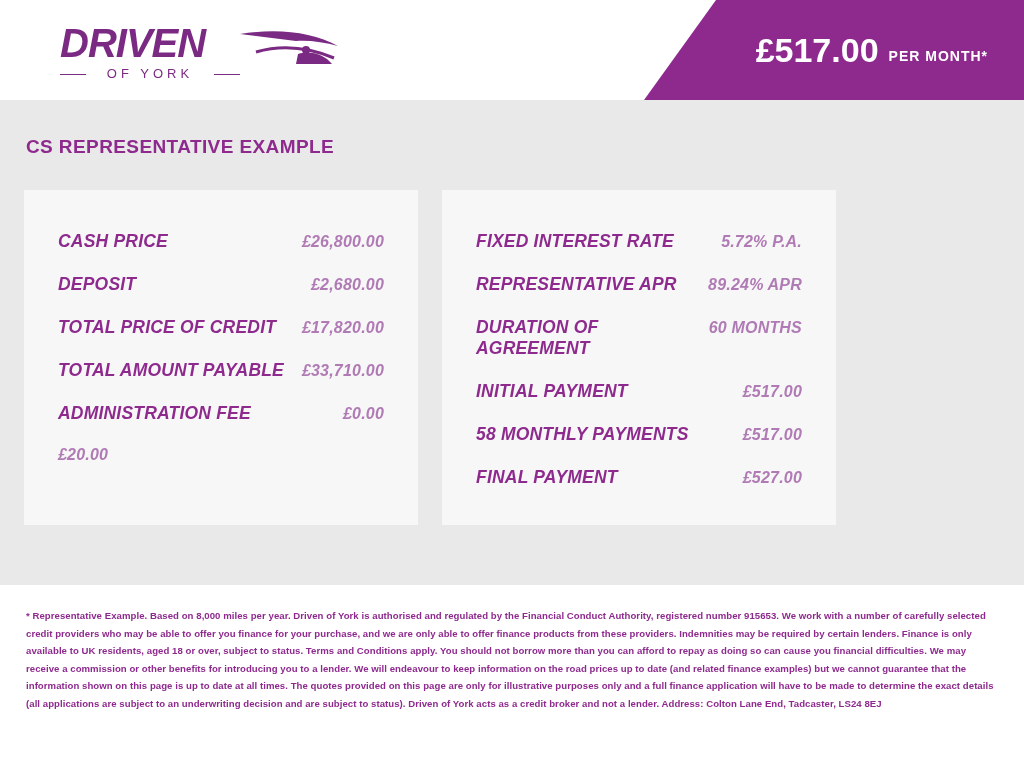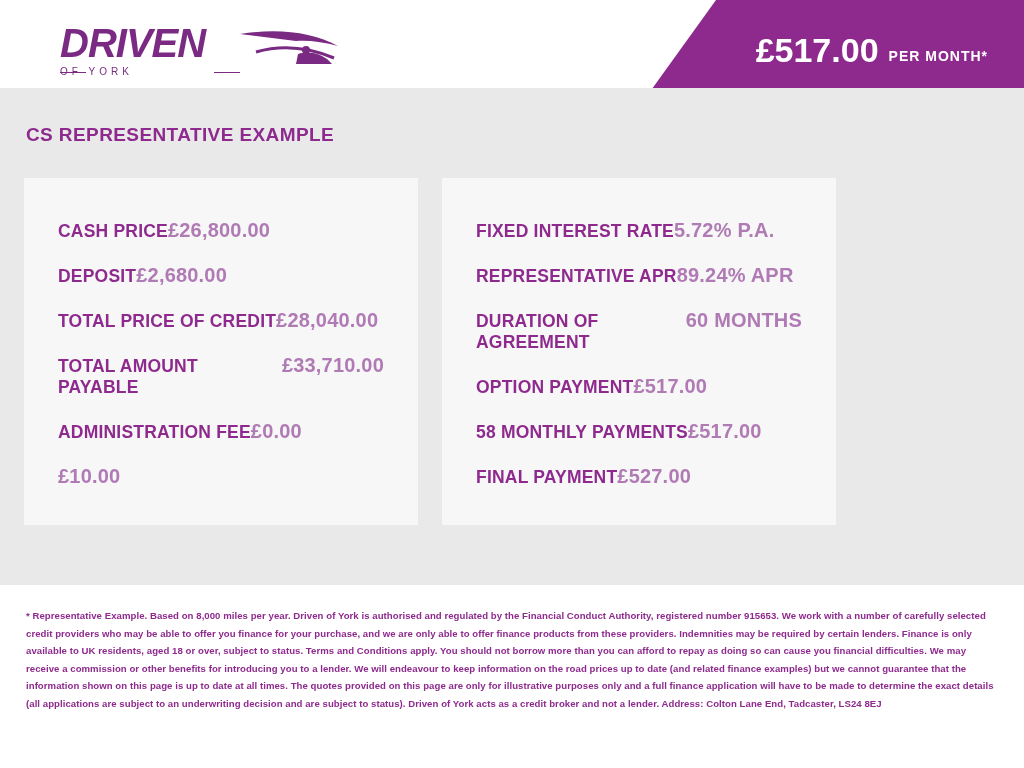--- a/index.html
+++ b/index.html
@@ -14,21 +14,21 @@
     position: relative;
     width: 1024px;
     height: 768px;
     background: #e9e9e9;
   }
 
   
   .header {
     position: relative;
     width: 1024px;
-    height: 88px;
+    height: 100px;
     background: #ffffff;
     overflow: hidden;
   }
   .logo-wrap {
     position: absolute;
     left: 60px;
     top: 22px;
     width: 260px;
     height: 60px;
   }
@@ -37,24 +37,24 @@
     font-weight: bold;
     font-style: italic;
     font-size: 40px;
     letter-spacing: -1px;
     color: #7a2a82;
     line-height: 42px;
   }
   .logo-sub {
     position: relative;
     margin-top: 2px;
-    font-size: 10px;
+    font-size: 13px;
     letter-spacing: 4px;
     color: #7a2a82;
-    text-align: left;
+    text-align: center;
     width: 180px;
   }
   .logo-sub:before, .logo-sub:after {
     content: "";
     position: absolute;
     top: 50%;
     width: 26px;
     height: 1px;
     background: #7a2a82;
   }
@@ -120,32 +120,34 @@
     margin-top: 32px;
   }
   .card {
     background: #f7f7f7;
     width: 484px;
     padding: 30px 34px 26px 34px;
   }
   .row {
     display: flex;
     align-items: baseline;
+    justify-content: space-between;
     padding: 11px 0;
+    font-style: italic;
   }
   .row-label {
     color: #8e2a8e;
     font-weight: bold;
     font-size: 17.5px;
     letter-spacing: 0.2px;
   }
   .row-value {
     color: #b07ab5;
     font-weight: bold;
-    font-size: 20px;
+    font-size: 16px;
     letter-spacing: 0.2px;
     white-space: nowrap;
   }
 
   
   .footer {
     position: absolute;
     left: 0;
     bottom: 0;
     width: 1024px;
@@ -192,50 +194,50 @@
         <div class="row">
           <span class="row-label">CASH PRICE</span>
           <span class="row-value">£26,800.00</span>
         </div>
         <div class="row">
           <span class="row-label">DEPOSIT</span>
           <span class="row-value">£2,680.00</span>
         </div>
         <div class="row">
           <span class="row-label">TOTAL PRICE OF CREDIT</span>
-          <span class="row-value">£28,040.00</span>
+          <span class="row-value">£17,820.00</span>
         </div>
         <div class="row">
           <span class="row-label">TOTAL AMOUNT PAYABLE</span>
           <span class="row-value">£33,710.00</span>
         </div>
         <div class="row">
           <span class="row-label">ADMINISTRATION FEE</span>
           <span class="row-value">£0.00</span>
         </div>
         <div class="row">
-          <span class="row-value">£10.00</span>
+          <span class="row-value">£20.00</span>
         </div>
       </div>
 
       <div class="card">
         <div class="row">
           <span class="row-label">FIXED INTEREST RATE</span>
           <span class="row-value">5.72% P.A.</span>
         </div>
         <div class="row">
           <span class="row-label">REPRESENTATIVE APR</span>
           <span class="row-value">89.24% APR</span>
         </div>
         <div class="row">
           <span class="row-label">DURATION OF AGREEMENT</span>
           <span class="row-value">60 MONTHS</span>
         </div>
         <div class="row">
-          <span class="row-label">OPTION PAYMENT</span>
+          <span class="row-label">INITIAL PAYMENT</span>
           <span class="row-value">£517.00</span>
         </div>
         <div class="row">
           <span class="row-label">58 MONTHLY PAYMENTS</span>
           <span class="row-value">£517.00</span>
         </div>
         <div class="row">
           <span class="row-label">FINAL PAYMENT</span>
           <span class="row-value">£527.00</span>
         </div>

